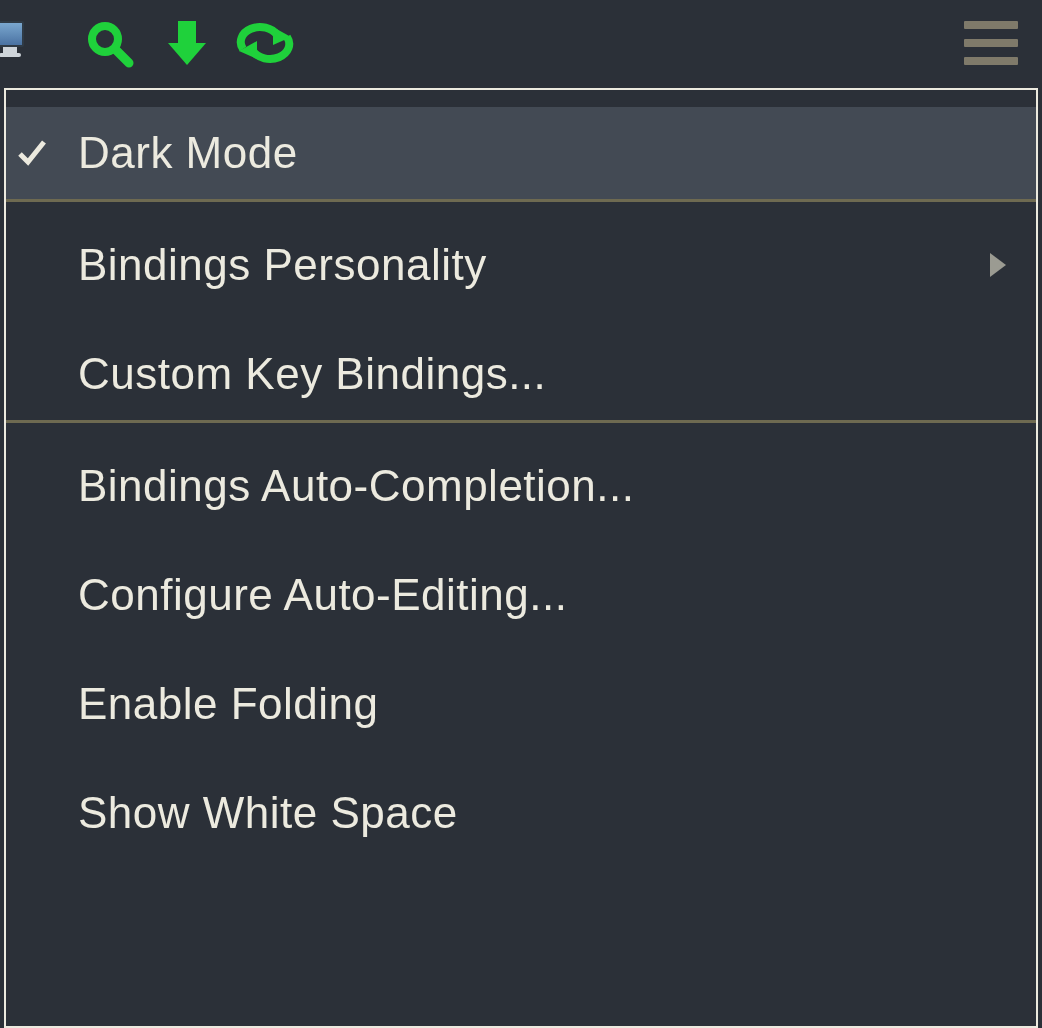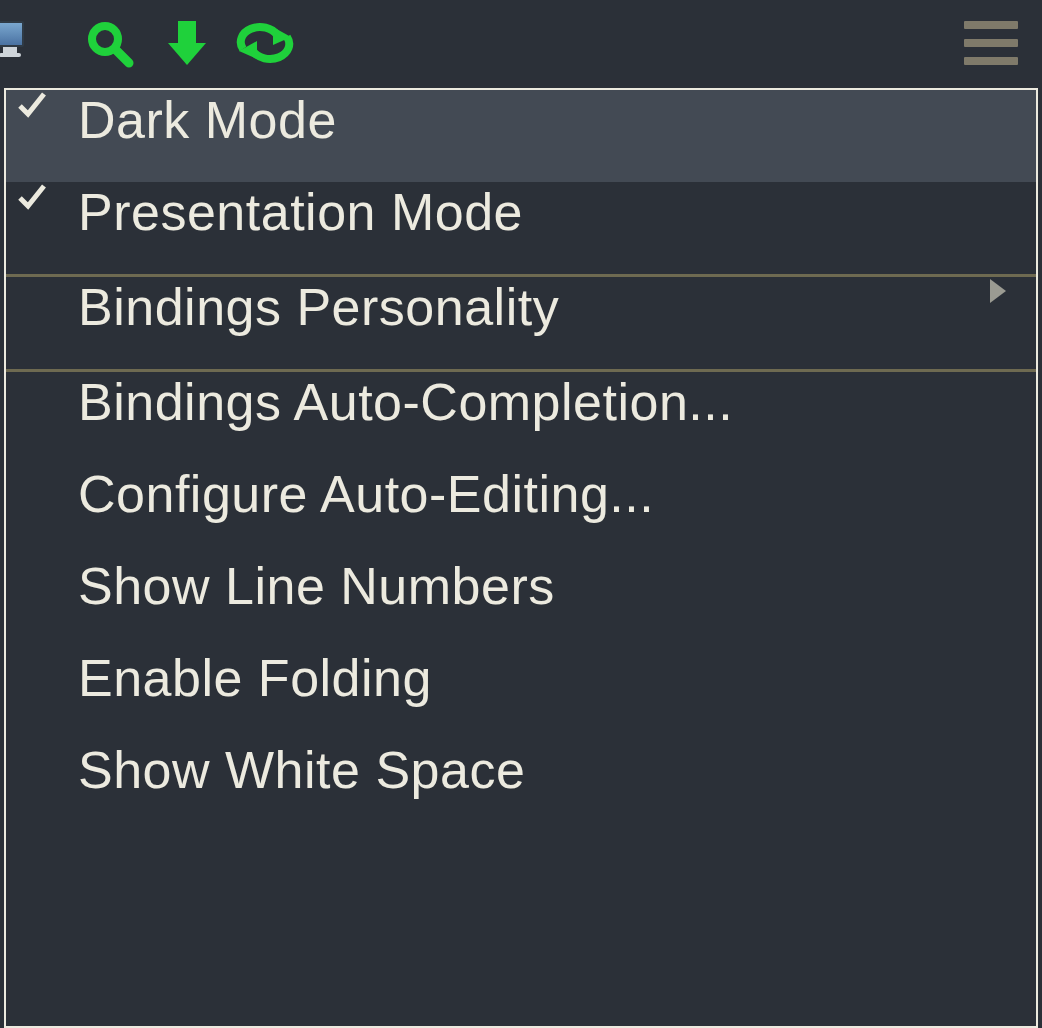--- a/index.html
+++ b/index.html
@@ -68,28 +68,29 @@
     position: absolute;
     left: 4px;
     right: 4px;
     top: 88px;
     bottom: 0;
     background: #2b3038;
     border: 2px solid #eceadf;
   }
   .menu-item {
     display: flex;
-    align-items: flex-start;
+    align-items: center;
     height: 92px;
     padding-left: 12px;
     padding-right: 28px;
     color: #eceadf;
-    font-size: 52px;
+    font-size: 44px;
     font-weight: 400;
     letter-spacing: 0.5px;
+    margin-top: 17px;
   }
   .menu-item.highlight {
     background: #434a54;
   }
   .check-col {
     width: 60px;
     display: flex;
     align-items: center;
     justify-content: flex-start;
   }
@@ -155,59 +156,51 @@
 
   <div class="menu-item highlight">
     <span class="check-col">
       <svg width="30" height="30" viewBox="0 0 30 30">
           <polyline points="2,16 10,24 26,4" fill="none" stroke="#eceadf" stroke-width="5"></polyline>
         </svg>
     </span>
     <span class="label-col">Dark Mode</span>
   </div>
 
-  <div class="menu-item">
-    <span class="check-col">
-      <svg width="30" height="30" viewBox="0 0 30 30">
-          <polyline points="2,16 10,24 26,4" fill="none" stroke="#eceadf" stroke-width="5"></polyline>
-        </svg>
-    </span>
-    <span class="label-col">Presentation Mode</span>
-  </div>
 
   <div class="separator"></div>
 
   <div class="menu-item">
     <span class="check-col"></span>
     <span class="label-col">Bindings Personality</span>
     <span class="arrow-col">
       <svg width="20" height="28" viewBox="0 0 20 28">
           <polygon points="2,2 18,14 2,26" fill="#9b9b92"></polygon>
         </svg>
     </span>
   </div>
 
 
+  <div class="menu-item">
+    <span class="check-col"></span>
+    <span class="label-col">Custom Key Bindings...</span>
+  </div>
 
   <div class="separator"></div>
 
   <div class="menu-item">
     <span class="check-col"></span>
     <span class="label-col">Bindings Auto-Completion...</span>
   </div>
 
   <div class="menu-item">
     <span class="check-col"></span>
     <span class="label-col">Configure Auto-Editing...</span>
   </div>
 
-  <div class="menu-item">
-    <span class="check-col"></span>
-    <span class="label-col">Show Line Numbers</span>
-  </div>
 
   <div class="menu-item">
     <span class="check-col"></span>
     <span class="label-col">Enable Folding</span>
   </div>
 
   <div class="menu-item">
     <span class="check-col"></span>
     <span class="label-col">Show White Space</span>
   </div>

